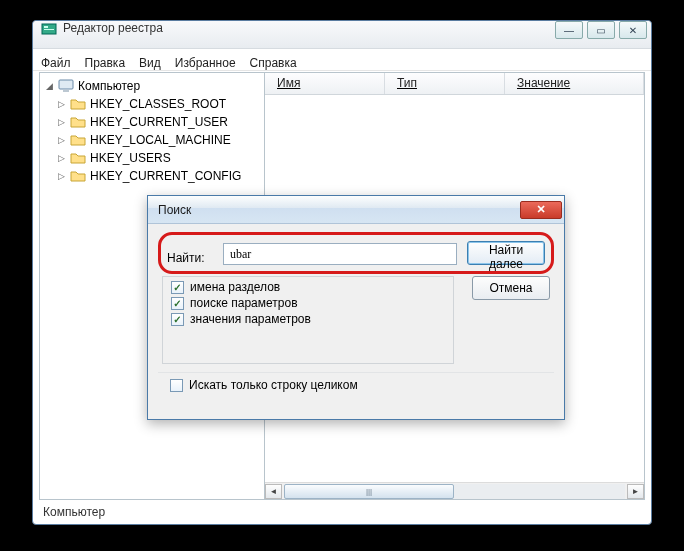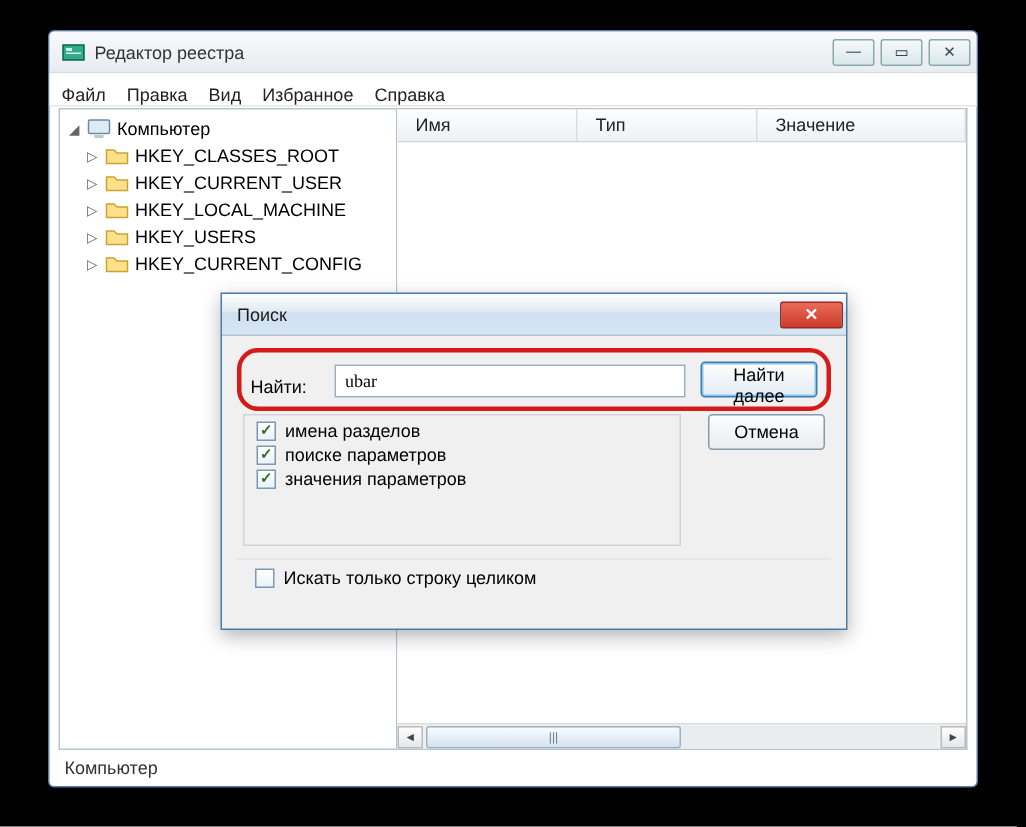--- a/index.html
+++ b/index.html
@@ -22,21 +22,21 @@
     height: 505px;
     background: #fff;
     border: 1px solid #5a7ca0;
     border-radius: 4px;
   }
   .titlebar {
     height: 28px;
     background: linear-gradient(to bottom, #f8f9fb, #e8ecf0);
     border-bottom: 1px solid #d6dbe0;
     display: flex;
-    align-items: center;
+    align-items: flex-start;
     padding: 0 4px 0 8px;
     border-radius: 4px 4px 0 0;
   }
   .titlebar .app-icon { width: 16px; height: 16px; display: inline-block; margin-right: 6px; color: #2a6; }
   .titlebar .title { flex: 1; color: #333; }
   .winbtn {
     width: 28px; height: 18px; margin-left: 4px;
     border: 1px solid #8aa; border-radius: 2px;
     background: linear-gradient(#f5f9fa,#d8e8ec);
     display: flex; align-items: center; justify-content: center;
@@ -80,20 +80,21 @@
     border-left: none;
     background: #fff;
     display: flex; flex-direction: column;
     position: relative;
   }
   .list-header {
     height: 22px;
     background: linear-gradient(#fdfdfe,#eef1f4);
     border-bottom: 1px solid #d0d6db;
     display: flex;
+    text-decoration: underline;
   }
   .list-header div {
     padding: 3px 12px 0 12px;
     border-right: 1px solid #d8dde2;
     color: #222;
   }
   .col-name { width: 120px; }
   .col-type { width: 120px; }
   .col-val { flex: 1; }
   .list-body { flex: 1; background: #fff; }

